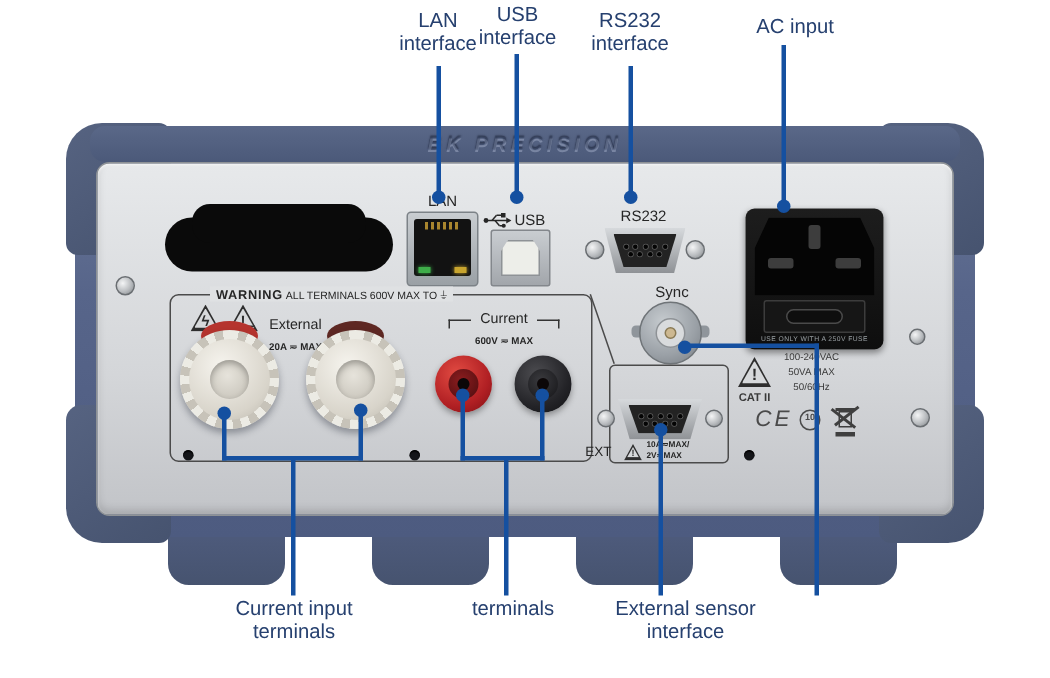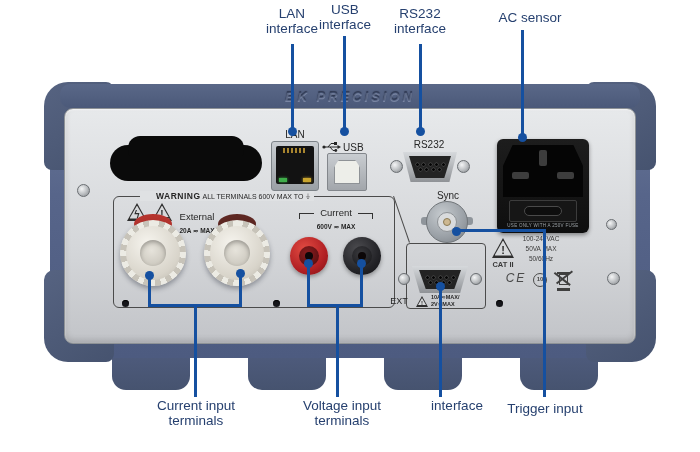--- a/index.html
+++ b/index.html
@@ -143,21 +143,21 @@
   <div class="a" style="left:424px;top:199px;width:46px;height:46px;">
     <div class="a" style="left:-3px;top:18px;width:52px;height:8px;background:#8f959b;border-radius:3px;"></div>
     <div class="a" style="left:2px;top:2px;width:42px;height:42px;border-radius:50%;border:1px solid #6f7478;box-sizing:border-box;
                 background:radial-gradient(circle at 38% 32%,#c6cbcf,#9aa0a6 60%,#777c82);"></div>
     <div class="a" style="left:13px;top:13px;width:20px;height:20px;border-radius:50%;background:#d9dbdd;border:1px solid #8e9296;box-sizing:border-box;"></div>
     <div class="a" style="left:19px;top:19px;width:8px;height:8px;border-radius:50%;background:#cdb891;border:1px solid #8a7a55;box-sizing:border-box;"></div>
   </div>
 
   <div class="a" style="left:113px;top:196px;width:282px;height:112px;border:1.2px solid #4b4b4b;border-radius:6px;box-sizing:border-box;"></div>
   <div class="a" style="left:140px;top:190.5px;background:#dfe1e3;padding:0 4px;white-space:nowrap;font-size:7px;color:#262626;">
-    <b style="font-size:8.5px;letter-spacing:.5px;margin-left:12px;">WARNING</b>&nbsp;<span>ALL TERMINALS 600V MAX TO ⏚</span>
+    <b style="font-size:8.5px;letter-spacing:.5px;">WARNING</b>&nbsp;<span>ALL TERMINALS 600V MAX TO ⏚</span>
   </div>
   <div class="a" style="left:394px;top:196px;width:49px;height:1.2px;background:#4b4b4b;transform:rotate(71deg);transform-origin:left top;"></div>
 
   <div class="tri" style="left:127px;top:203px;width:20px;height:18px;">
     <div class="t1"></div>
       <div class="t2"></div>
       <div class="tg" style="font-size:10px;line-height:13px;">ϟ</div>
   </div>
   <div class="tri" style="left:152px;top:203px;width:20px;height:18px;">
     <div class="t1"></div>
@@ -229,21 +229,21 @@
 
   <div class="tri" style="left:492px;top:238px;width:22px;height:20px;">
     <div class="t1"></div>
       <div class="t2"></div>
       <div class="tg" style="font-size:11px;line-height:15px;">!</div>
   </div>
   <div class="etxt" style="left:487px;top:260px;width:32px;font-size:7.5px;color:#3a3a3a;font-weight:bold;">CAT II</div>
   <div class="etxt" style="left:513px;top:235px;width:56px;font-size:6.5px;color:#3a3a3a;">100-240VAC</div>
   <div class="etxt" style="left:513px;top:245px;width:56px;font-size:6.5px;color:#3a3a3a;">50VA MAX</div>
   <div class="etxt" style="left:513px;top:255px;width:56px;font-size:6.5px;color:#3a3a3a;">50/60Hz</div>
-  <div class="etxt" style="left:502px;top:271px;width:28px;font-size:12px;color:#4a4a4a;font-style:italic;letter-spacing:2px;font-weight:500;">CE</div>
+  <div class="etxt" style="left:502px;top:271px;width:28px;font-size:15px;color:#4a4a4a;font-style:italic;letter-spacing:2px;font-weight:500;">CE</div>
   <div class="a" style="left:533px;top:273px;width:14px;height:14px;border:1.5px solid #4a4a4a;border-radius:50%;box-sizing:border-box;
               text-align:center;font-size:6px;line-height:11px;color:#4a4a4a;font-weight:bold;">
     <span>10</span>
   </div>
   <div class="a" style="left:554px;top:266px;width:20px;height:26px;">
     <div class="a" style="left:3px;top:6px;width:13px;height:2px;background:#3f3f3f;"></div>
     <div class="a" style="left:5px;top:8px;width:9px;height:11px;border:1.2px solid #3f3f3f;box-sizing:border-box;"></div>
     <div class="a" style="left:1px;top:6px;width:20px;height:1.8px;background:#3f3f3f;transform:rotate(38deg);transform-origin:left top;"></div>
     <div class="a" style="left:19px;top:6px;width:20px;height:1.8px;background:#3f3f3f;transform:rotate(142deg);transform-origin:left top;"></div>
     <div class="a" style="left:3px;top:22px;width:13px;height:2.5px;background:#3f3f3f;"></div>
@@ -264,21 +264,21 @@
   <div class="cdot" style="left:340px;top:127px;"></div>
 
   <div class="clabel" style="left:380px;top:6px;width:80px;">
     <div>RS232</div>
       <div>interface</div>
   </div>
   <div class="cline" style="left:419px;top:44px;width:3px;height:84px;"></div>
   <div class="cdot" style="left:416px;top:127px;"></div>
 
   <div class="clabel" style="left:494px;top:10px;width:72px;">
-    <div>AC sensor</div>
+    <div>AC input</div>
   </div>
   <div class="cline" style="left:521px;top:30px;width:3px;height:104px;"></div>
   <div class="cdot" style="left:518px;top:133px;"></div>
 
   <div class="cdot" style="left:145px;top:271px;"></div>
   <div class="cdot" style="left:236px;top:269px;"></div>
   <div class="cline" style="left:148px;top:275px;width:3px;height:32px;"></div>
   <div class="cline" style="left:239px;top:273px;width:3px;height:34px;"></div>
   <div class="cline" style="left:148px;top:304px;width:94px;height:3px;"></div>
   <div class="cline" style="left:194px;top:306px;width:3px;height:91px;"></div>
@@ -287,30 +287,27 @@
       <div>terminals</div>
   </div>
 
   <div class="cdot" style="left:304px;top:259px;"></div>
   <div class="cdot" style="left:357px;top:259px;"></div>
   <div class="cline" style="left:307px;top:263px;width:3px;height:44px;"></div>
   <div class="cline" style="left:360px;top:263px;width:3px;height:44px;"></div>
   <div class="cline" style="left:307px;top:304px;width:56px;height:3px;"></div>
   <div class="cline" style="left:336px;top:306px;width:3px;height:91px;"></div>
   <div class="clabel" style="left:292px;top:398px;width:100px;">
-    <div>Voltage input</div>
       <div>terminals</div>
   </div>
 
   <div class="cdot" style="left:436px;top:282px;"></div>
   <div class="cline" style="left:439px;top:287px;width:3px;height:110px;"></div>
   <div class="clabel" style="left:407px;top:398px;width:100px;">
+    <div>External sensor</div>
       <div>interface</div>
   </div>
 
   <div class="cdot" style="left:452px;top:227px;"></div>
   <div class="cline" style="left:456px;top:229px;width:90px;height:3px;"></div>
   <div class="cline" style="left:543px;top:229px;width:3px;height:168px;"></div>
-  <div class="clabel" style="left:495px;top:401px;width:100px;">
-    <div>Trigger input</div>
-  </div>
 
 </div>
 
 </body></html>

